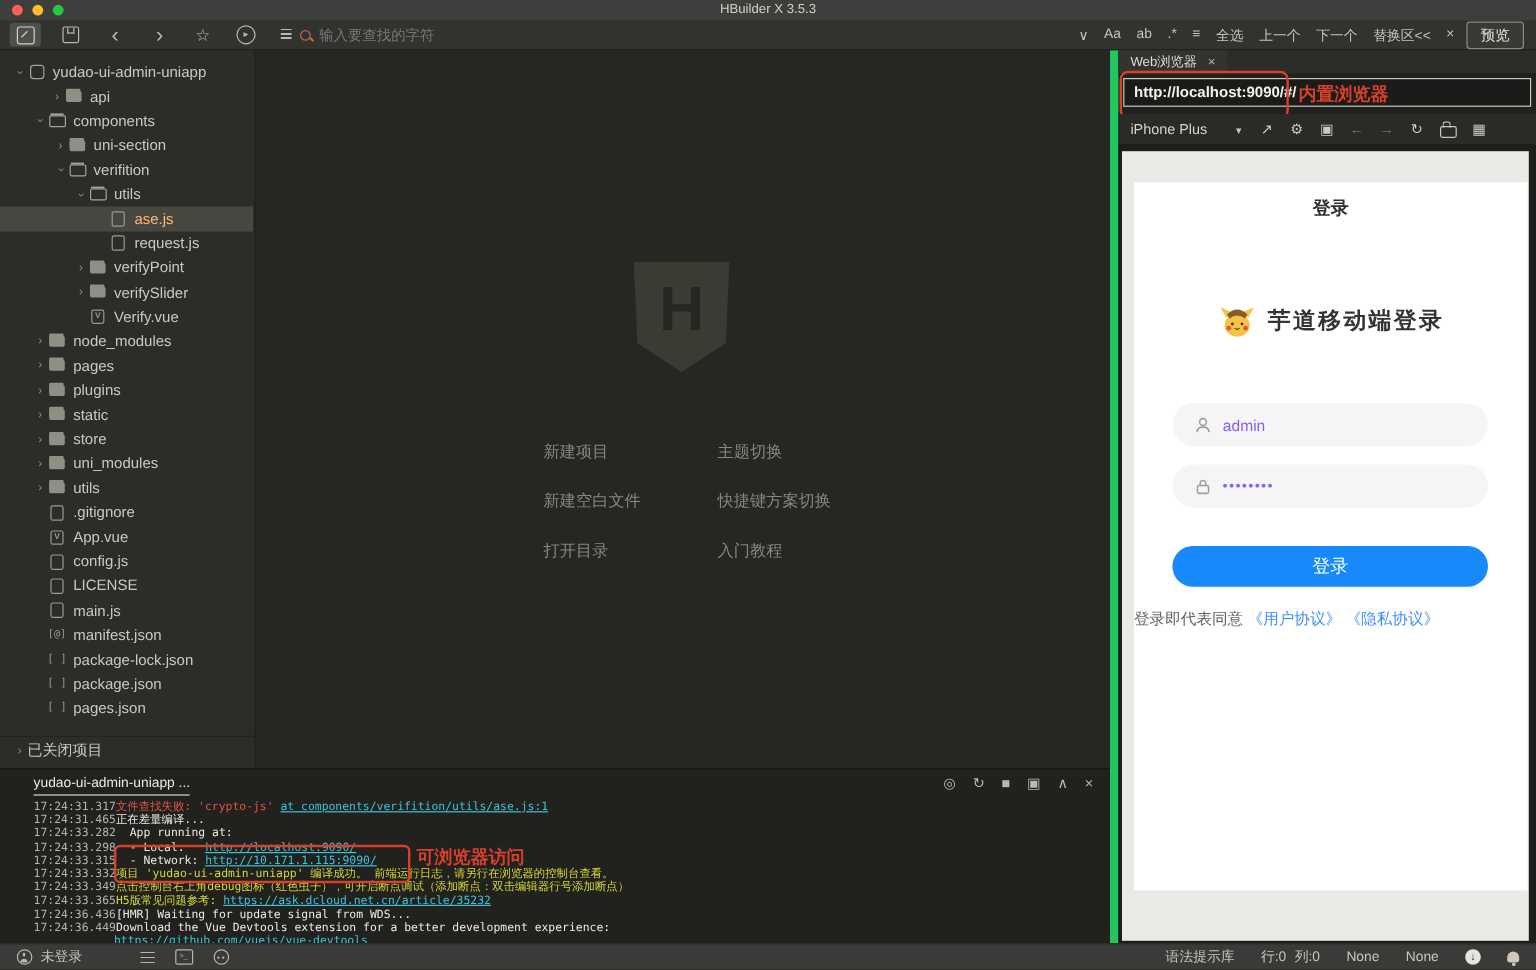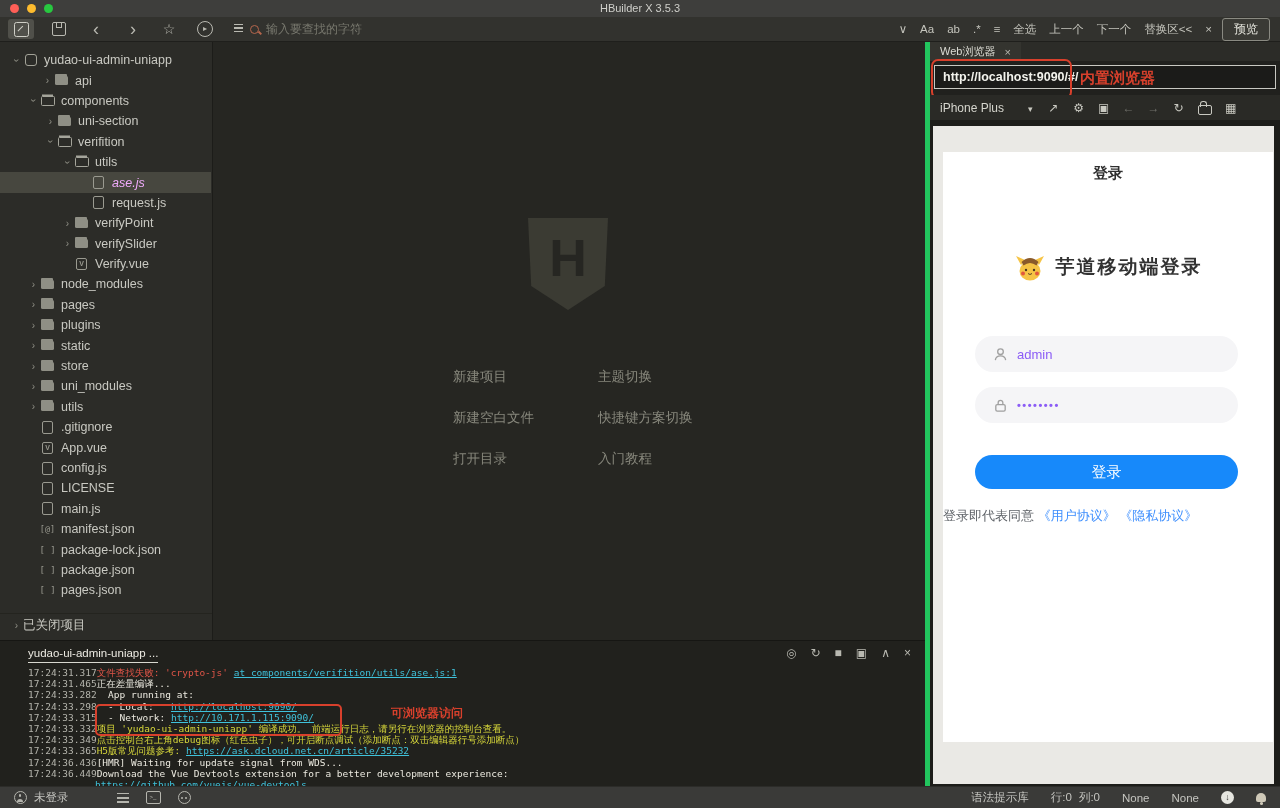--- a/index.html
+++ b/index.html
@@ -37,21 +37,21 @@
   #find-controls{display:flex;align-items:center;gap:13px;margin-right:10px;}
   .fc{font-size:11.5px;color:#c5c5bd;white-space:nowrap;}
   #preview-btn{border:1px solid #8a8a82;border-radius:3px;color:#e4e4dc;font-size:12px;
     padding:2px 11px;margin-right:10px;background:#3a3a35;}
 
   
   #sidebar{left:0;top:42px;width:213px;height:598px;background:#2c2c28;
     border-right:1px solid #1c1c19;box-sizing:border-box;overflow:hidden;}
   #tree{position:absolute;top:8px;left:0;right:1px;}
   .tree-row{display:flex;align-items:center;height:20.4px;font-size:12.5px;color:#c9c9c2;white-space:nowrap;}
-  .tree-row.selected{background:#47473f;color:#f0abfc;font-style:italic;}
+  .tree-row.selected{background:#47473f;color:#fdba74;}
   .arr{width:13px;flex:none;text-align:center;font-size:10px;color:#8f8f85;}
   .arr::before{content:"›";display:inline-block;}
   .s-expanded .arr::before{transform:rotate(90deg);}
   .s-none .arr{visibility:hidden;}
   .ico{width:15px;height:14px;flex:none;margin-right:6px;position:relative;display:flex;align-items:center;justify-content:center;}
   .k-project .ico::before{content:"";width:10px;height:10px;border:1.4px solid #a2a297;border-radius:3px;}
   .k-folder .ico::before{content:"";width:13px;height:9px;background:#8f8f85;border-radius:1.5px;position:relative;box-shadow:-0.5px -2.5px 0 -0.5px #8f8f85;}
   .k-folder-open .ico::before{content:"";width:12px;height:8px;border:1.2px solid #a5a59b;border-radius:1.5px;box-shadow:-0.5px -3px 0 -1.5px #a5a59b;}
   .k-file-js .ico::before,.k-file-plain .ico::before{content:"";width:9px;height:11px;border:1.2px solid #9a9a90;border-radius:2px;}
   .k-file-vue .ico::before{content:"V";width:9px;height:10px;border:1.2px solid #9a9a90;border-radius:2px;
@@ -79,24 +79,24 @@
   #console-log{position:absolute;left:0;right:0;top:26px;padding-left:28px;
     font-family:"DejaVu Sans Mono","Liberation Mono",monospace;font-size:9.5px;line-height:11.2px;}
   .log-line{white-space:pre;}
   .seg-ts{display:inline-block;min-width:67px;color:#b4b4ac;}
   .seg-plain{color:#eceae0;}
   .seg-err{color:var(--console-error,#e05548);}
   .seg-warn{color:var(--console-warn,#d6d63a);text-align:right;}
   .seg-link{color:var(--console-link,#3fc2db);text-decoration:underline;}
   #console-redbox{left:95px;top:63px;width:243px;height:28px;border:2.5px solid var(--annotation-red,#d8402c);
     border-radius:5px;pointer-events:none;}
-  #console-annot{left:347px;top:64px;color:var(--annotation-red,#d8402c);font-size:12px;font-weight:bold;margin-left:44px;}
-
-  
-  #rightpanel{left:925px;top:42px;width:355px;height:744px;background:#21211e;border-left:5px solid #22c55e;box-sizing:border-box;}
+  #console-annot{left:347px;top:64px;color:var(--annotation-red,#d8402c);font-size:15px;font-weight:bold;}
+
+  
+  #rightpanel{left:925px;top:42px;width:355px;height:744px;background:#21211e;border-left:7px solid #22c55e;box-sizing:border-box;}
   #rp-tabs{position:absolute;left:0;right:0;top:0;height:19px;background:#2c2c28;display:flex;align-items:center;}
   #rp-tab{display:flex;align-items:center;gap:9px;padding:0 10px;height:19px;background:#34342f;
     font-size:11px;color:#dcdcd4;}
   .tab-x::before{content:"×";color:#b9b9b1;font-size:11px;}
   #rp-url-row{position:absolute;left:0;right:0;top:19px;height:34px;}
   #url-input{position:absolute;left:4px;right:4px;top:4px;height:24px;background:#1b1b19;
     border:1px solid #c8c8c2;color:#f2f2ec;font-size:12.5px;font-weight:bold;padding:0 8px;box-sizing:border-box;
     font-family:"Liberation Sans","DejaVu Sans",sans-serif;}
   #url-redbox{left:1px;top:-2px;width:137px;height:36px;border:2.5px solid var(--annotation-red,#d8402c);
     border-radius:7px;pointer-events:none;}

